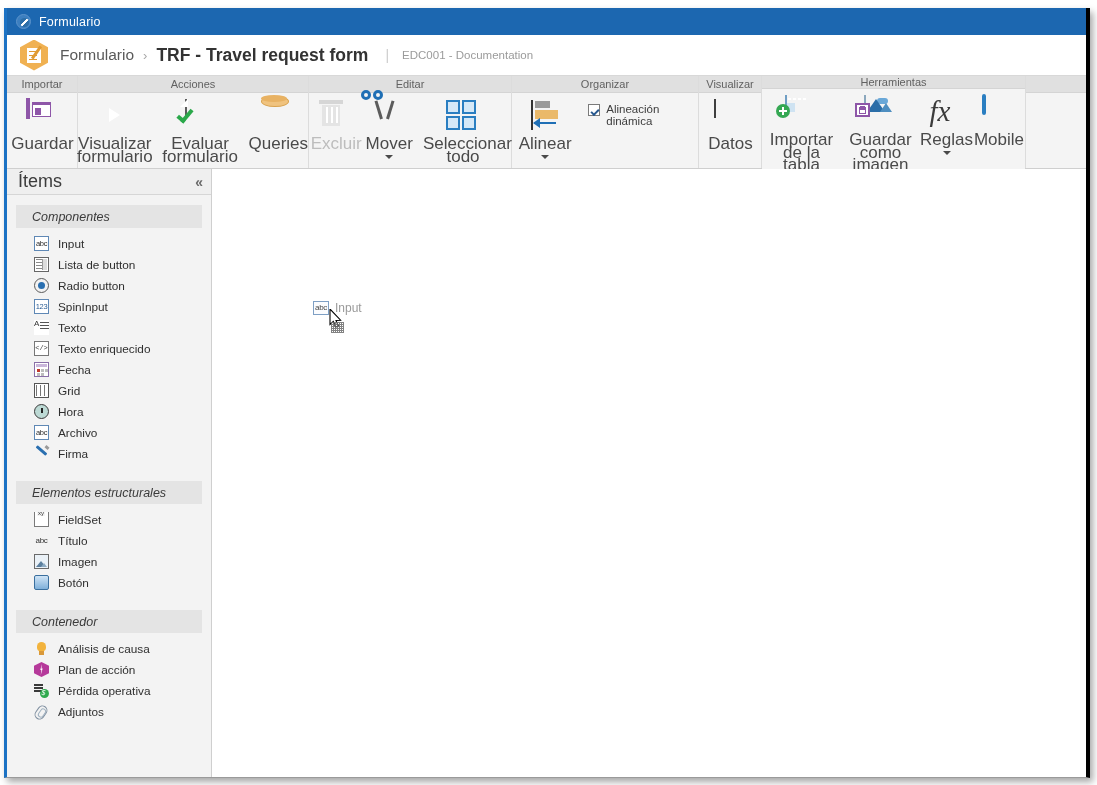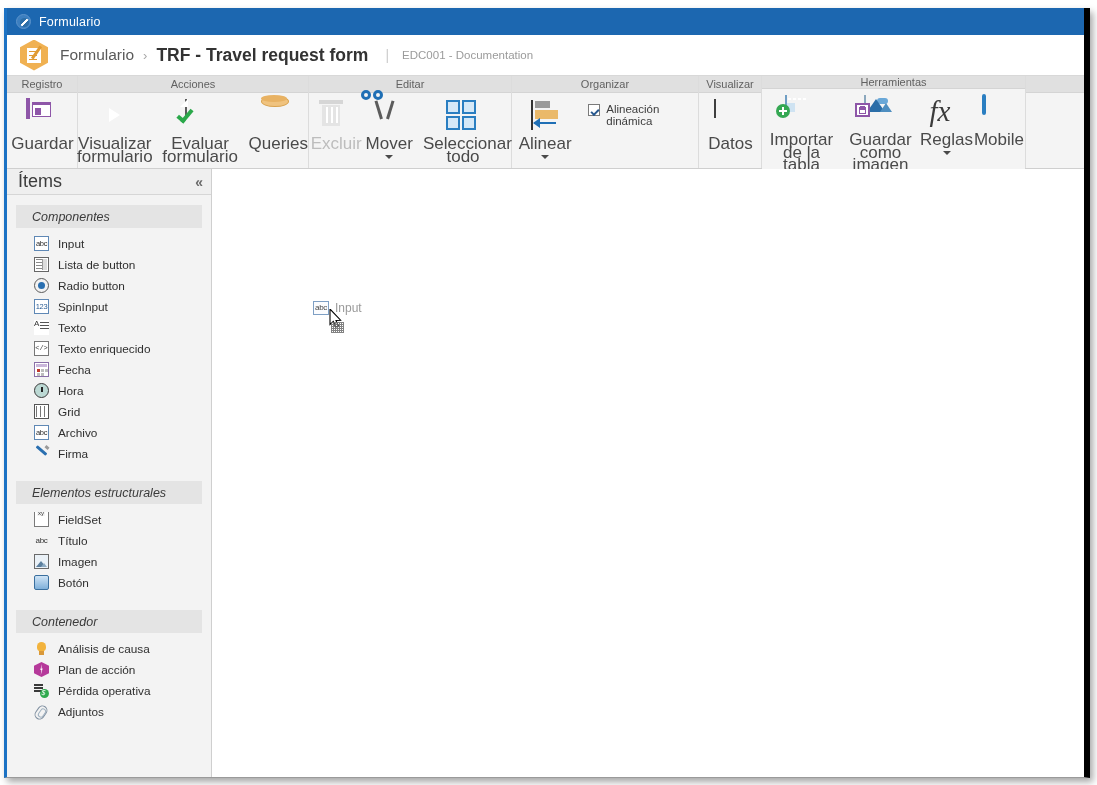--- a/index.html
+++ b/index.html
@@ -6,21 +6,21 @@
   html,body{
     width:1097px; height:785px; overflow:hidden;
     background:#ffffff;
     font-family:"Liberation Sans", sans-serif;
     -webkit-font-smoothing:antialiased;
   }
   #app{
     position:absolute; left:4px; top:8px; width:1086px; height:770px;
     background:#ffffff;
     border-left:3px solid #1c72c4;
-    border-right:6px solid #000000;
+    border-right:4px solid #000000;
     border-bottom:1px solid #9a9a9a;
     box-shadow:3px 4px 7px rgba(0,0,0,0.35);
     overflow:hidden;
   }
 
   
   .titlebar{
     height:27px; background:#1c67b0; display:flex; align-items:center;
     padding-left:9px; gap:8px;
   }
@@ -324,21 +324,21 @@
     <span class="bc-root">Formulario</span>
     <span class="bc-sep">›</span>
     <span class="bc-title">TRF - Travel request form</span>
     <span class="bc-pipe">|</span>
     <span class="bc-sub">EDC001 - Documentation</span>
   </div>
 
   <div class="ribbon">
 
     <div class="rgroup" style="width:71px">
-      <div class="ghead">Registro</div>
+      <div class="ghead">Importar</div>
       <div class="gbody">
         <div class="rbtn" style="min-width:71px">
           <span class="ico"><span class="ic-save"><i></i></span></span>
           <span class="lbl">Guardar</span>
         </div>
       </div>
     </div>
 
     <div class="rgroup" style="width:231px">
       <div class="ghead">Acciones</div>
@@ -482,26 +482,26 @@
           </div>
         <div class="sb-item">
           <span class="si si-rich">&lt;/&gt;</span>
           <span class="lb">Texto enriquecido</span>
           </div>
         <div class="sb-item">
           <span class="si si-fecha"></span>
           <span class="lb">Fecha</span>
           </div>
         <div class="sb-item">
+          <span class="si si-grid"></span>
+          <span class="lb">Grid</span>
+          </div>
+        <div class="sb-item">
           <span class="si si-hora"></span>
           <span class="lb">Hora</span>
-          </div>
-        <div class="sb-item">
-          <span class="si si-grid"></span>
-          <span class="lb">Grid</span>
           </div>
         <div class="sb-item">
           <span class="si si-abc">abc</span>
           <span class="lb">Archivo</span>
           </div>
         <div class="sb-item">
           <span class="si si-firma"></span>
           <span class="lb">Firma</span>
           </div>
 

